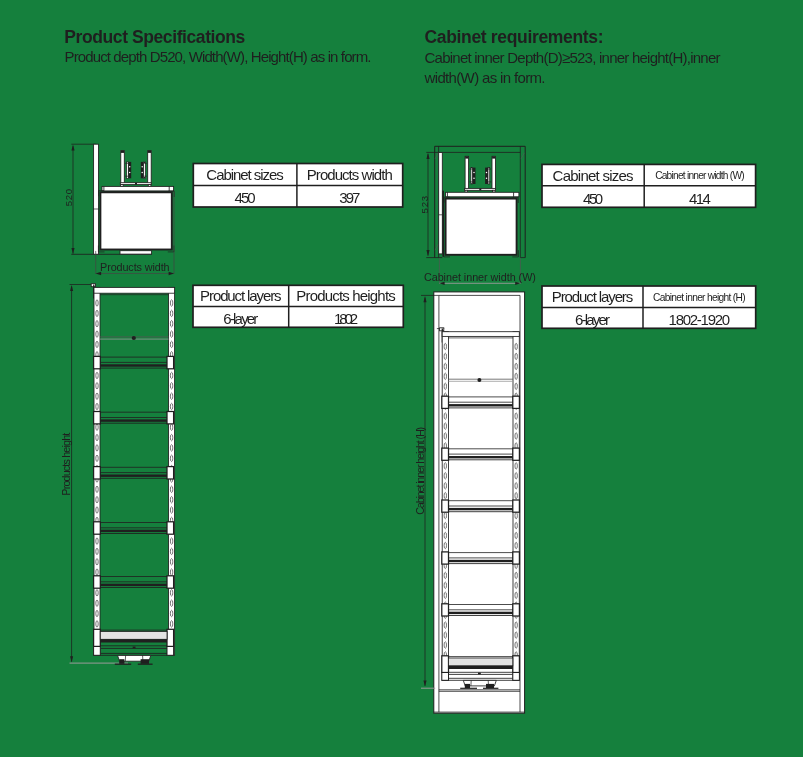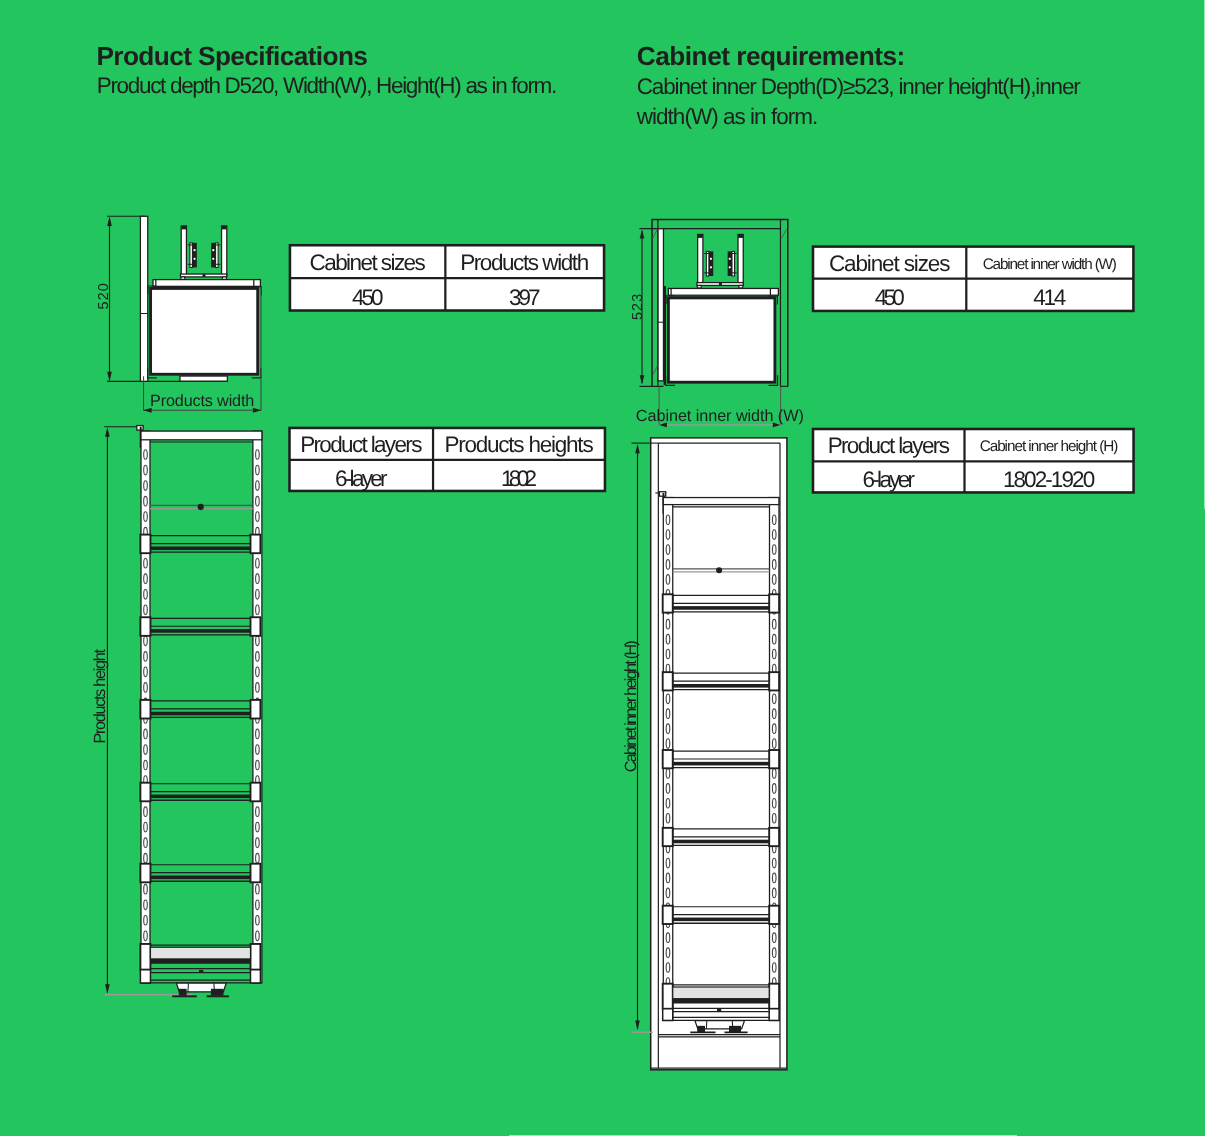--- a/index.html
+++ b/index.html
@@ -1,15 +1,15 @@
 <!DOCTYPE html>
 <html><head><meta charset="utf-8"><title>spec</title>
 <style>
 html,body{margin:0;padding:0;background:#fff;}
-#page{position:relative;width:803px;height:757px;overflow:hidden;background:#22c55e;}
+#page{position:relative;width:803px;height:757px;overflow:hidden;background:#15803d;}
 svg{position:absolute;top:0;left:0;font-family:"Liberation Sans",sans-serif;}
 </style></head>
 <body>
 <div id="page">
 <svg width="803" height="757" viewBox="0 0 803 757">
 <text x="64.3" y="43.4" font-size="17.5" font-weight="bold" textLength="181" lengthAdjust="spacing-and-glyphs" fill="#1f1f1f">Product Specifications</text>
 <text x="64.5" y="61.8" font-size="15" textLength="307" lengthAdjust="spacing-and-glyphs" fill="#1f1f1f">Product depth D520, Width(W), Height(H) as in form.</text>
 <text x="424.5" y="43.4" font-size="17.5" font-weight="bold" textLength="179" lengthAdjust="spacing-and-glyphs" fill="#1f1f1f">Cabinet requirements:</text>
 <text x="424.5" y="62.6" font-size="15" textLength="296" lengthAdjust="spacing-and-glyphs" fill="#1f1f1f">Cabinet inner Depth(D)≥523, inner height(H),inner</text>
 <text x="424.5" y="82.8" font-size="15" textLength="121" lengthAdjust="spacing-and-glyphs" fill="#1f1f1f">width(W) as in form.</text>

